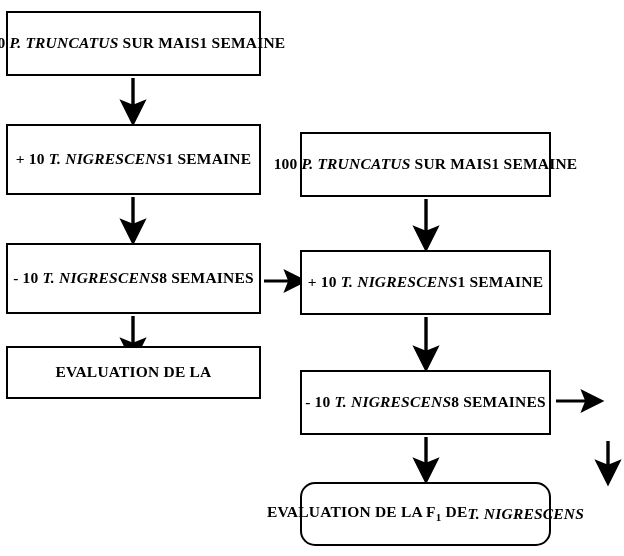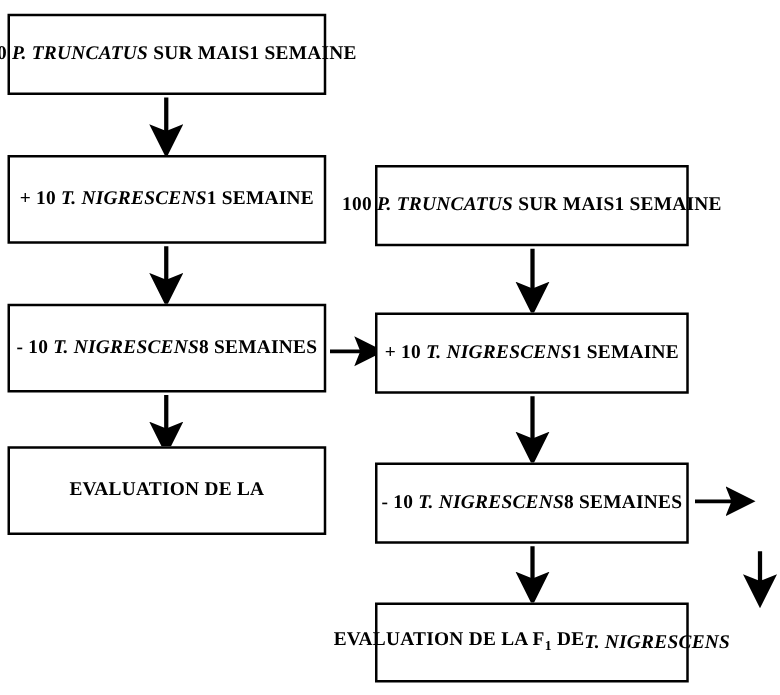--- a/index.html
+++ b/index.html
@@ -110,37 +110,37 @@
   <div class="box" style="left:6px; top:124px; width:255px; height:71px;">
     <div class="line"><span>+ 10 </span><span class="ital">T. NIGRESCENS</span><span></span></div>
     <div class="line">1 SEMAINE</div>
   </div>
 
   <div class="box" style="left:6px; top:243px; width:255px; height:71px;">
     <div class="line"><span>- 10 </span><span class="ital">T. NIGRESCENS</span><span></span></div>
     <div class="line">8 SEMAINES</div>
   </div>
 
-  <div class="box" style="left:6px; top:357px; width:255px; height:71px;">
+  <div class="box" style="left:6px; top:346px; width:255px; height:53px;">
     <div class="line">EVALUATION DE LA</div>
   </div>
 
   <div class="box" style="left:300px; top:132px; width:251px; height:65px;">
     <div class="line"><span>100 </span><span class="ital">P. TRUNCATUS</span><span> SUR MAIS</span></div>
     <div class="line">1 SEMAINE</div>
   </div>
 
   <div class="box" style="left:300px; top:250px; width:251px; height:65px;">
     <div class="line"><span>+ 10 </span><span class="ital">T. NIGRESCENS</span><span></span></div>
     <div class="line">1 SEMAINE</div>
   </div>
 
   <div class="box" style="left:300px; top:370px; width:251px; height:65px;">
     <div class="line"><span>- 10 </span><span class="ital">T. NIGRESCENS</span><span></span></div>
     <div class="line">8 SEMAINES</div>
   </div>
 
-  <div class="box" style="left:300px; top:482px; width:251px; height:64px;">
+  <div class="box" style="left:300px; top:482px; width:251px; height:64px;border-radius:15px;">
     <div class="line"><span>EVALUATION DE LA F</span><span class="sub">1</span><span> DE</span></div>
     <div class="line ital">T. NIGRESCENS</div>
   </div>
 
 </div>
 
 </body></html>

